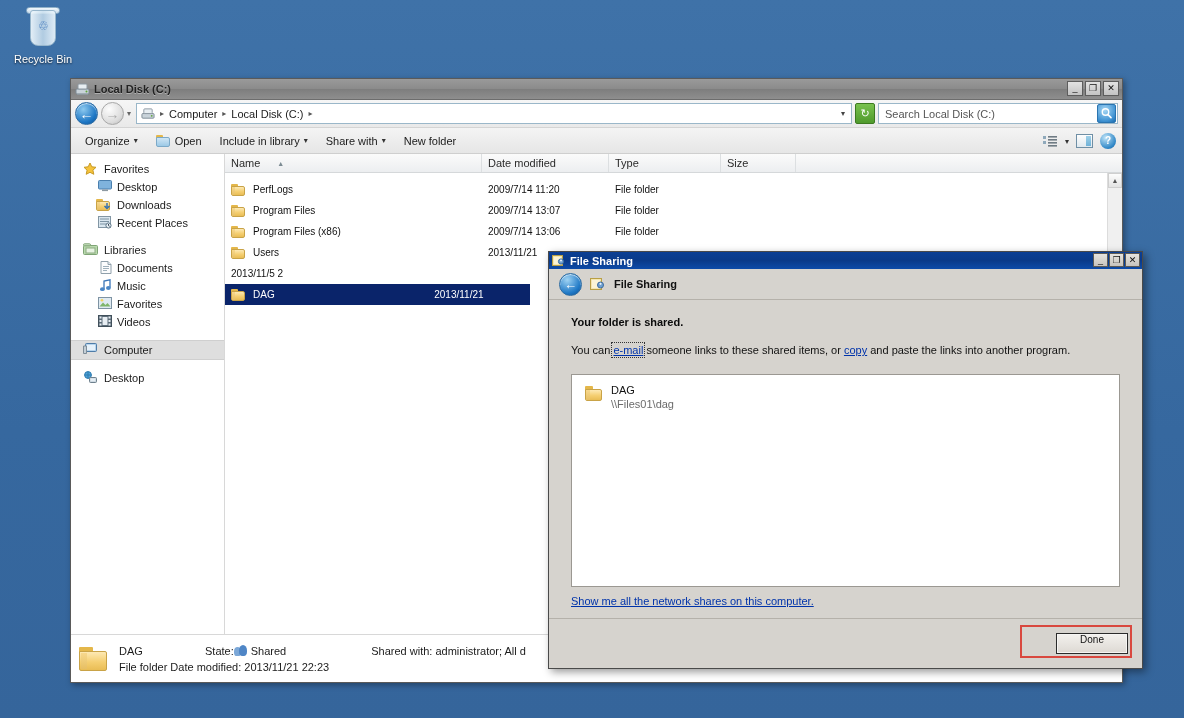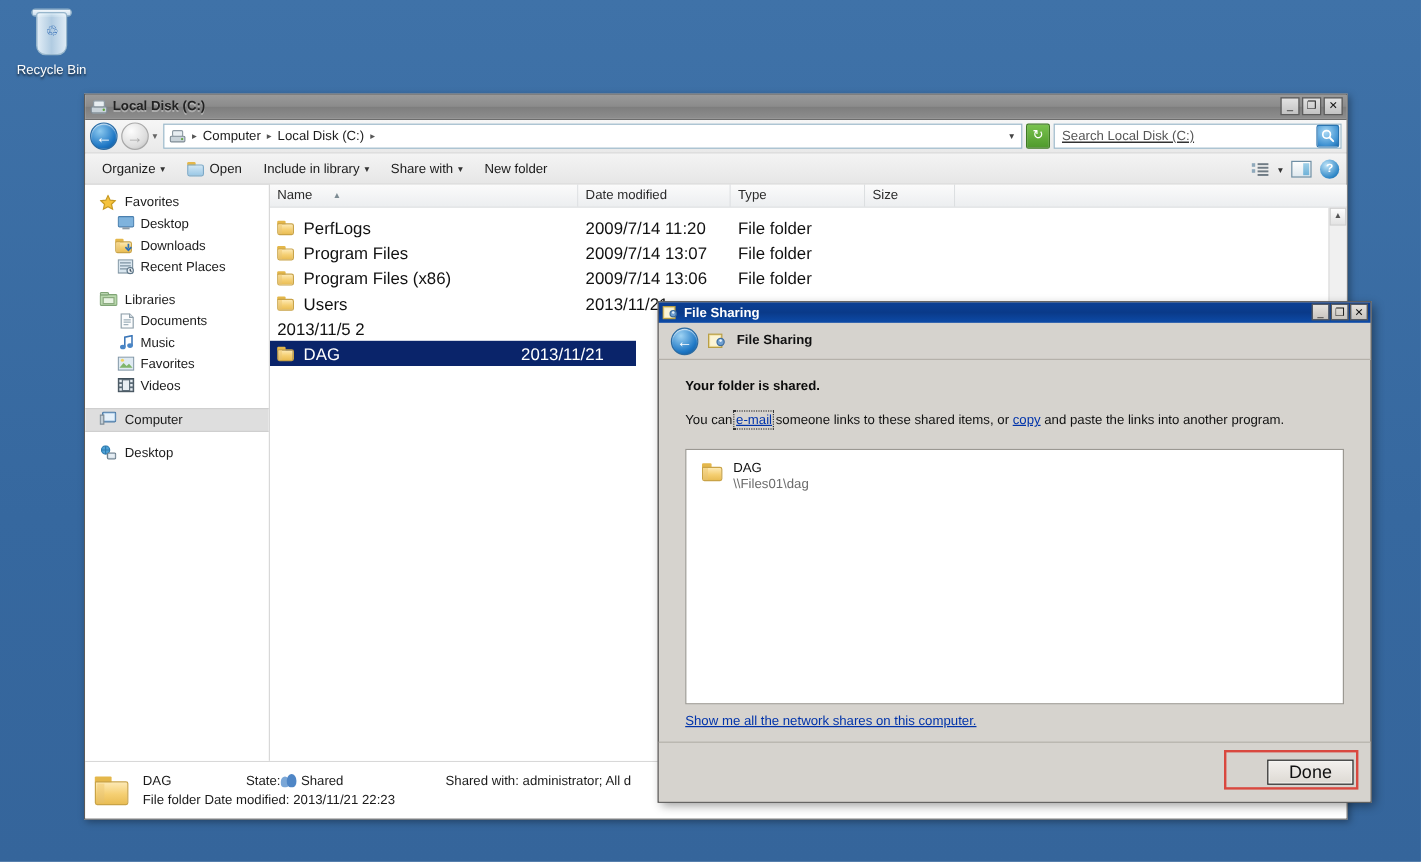--- a/index.html
+++ b/index.html
@@ -102,21 +102,21 @@
   .crumb-sep { font-size:8px; color:#555; padding:0 1px; }
   .addr-caret { margin-left:auto; font-size:8px; color:#444; padding-right:4px; }
   .refreshbtn {
     width:20px; height:21px; flex:0 0 auto;
     background:linear-gradient(180deg,#79c24e,#4f9a2c);
     border:1px solid #3d7a21; border-radius:2px;
     color:#fff; font-size:11px; line-height:19px; text-align:center; cursor:default;
   }
   .searchbox {
     flex:0 0 240px; height:21px; background:#fff; border:1px solid #9ab7c9;
-    display:flex; align-items:center; padding:0 0 0 4px;text-decoration:underline;
+    display:flex; align-items:center; padding:0 0 0 4px;
   }
   .searchbox input {
     border:0; outline:0; flex:1 1 auto; font-size:11px; color:#555;
     font-family:"Liberation Sans", sans-serif; background:transparent; min-width:0;
   }
   .search-go {
     width:19px; height:19px; margin:0 1px 0 0; flex:0 0 auto;
     background:radial-gradient(circle at 40% 30%,#a8d8f5,#3f92d2 70%,#1d6cae);
     border:1px solid #2a74b0; border-radius:2px;
     color:#fff; font-size:11px; line-height:17px; text-align:center; cursor:default;
@@ -175,21 +175,21 @@
   }
   .colhead .ch {
     display:flex; align-items:center; padding:0 6px;
     border-right:1px solid #dcdfe1; cursor:default; gap:17px;
     background:linear-gradient(180deg,#fbfbfb,#eceef0);
   }
   .sortmark { font-size:7px; color:#7c8b93; }
   .rows { flex:1 1 auto; overflow:hidden; }
   .frow {
     display:flex; align-items:center; height:21px;
-    font-size:14px; color:#111; cursor:default;
+    font-size:10px; color:#111; cursor:default;
   }
   .frow.selected { background:#0a246a; color:#fff; }
   .cell { padding:0 6px; display:flex; align-items:center; gap:6px; overflow:hidden; white-space:nowrap; }
   .fi { width:16px; height:14px; position:relative; flex:0 0 16px; }
 
   
   .folder { position:relative; }
   .folder .tab {
     position:absolute; left:0; top:1px; width:7px; height:3px;
     background:#e4b74a; border-radius:1px 1px 0 0;
@@ -292,22 +292,22 @@
     margin-top:11px; display:flex; align-items:center; justify-content:flex-end;
     padding:0 14px 0 0; background:#d6d3ce; position:relative;
   }
   .done-highlight {
     position:absolute; right:10px; top:6px; width:112px; height:33px;
     border:2px solid #d9483f; pointer-events:none;
   }
   .done-btn {
     width:72px; height:21px; background:linear-gradient(180deg,#f3f1ee,#ddd9d3);
     border:1px solid #2b2b2b; box-shadow:inset 0 0 0 1px #f6f5f3;
-    font-size:15px; color:#111; cursor:default;
-    display:flex; align-items:center; justify-content:center;
+    font-size:10px; color:#111; cursor:default;
+    display:flex; align-items:flex-start; justify-content:center;
     font-family:"Liberation Sans", sans-serif;
   }
 </style>
 </head>
 <body>
 
 <div id="desktop">
 
   <div id="recycle-bin">
     <div class="rb-glyph">

